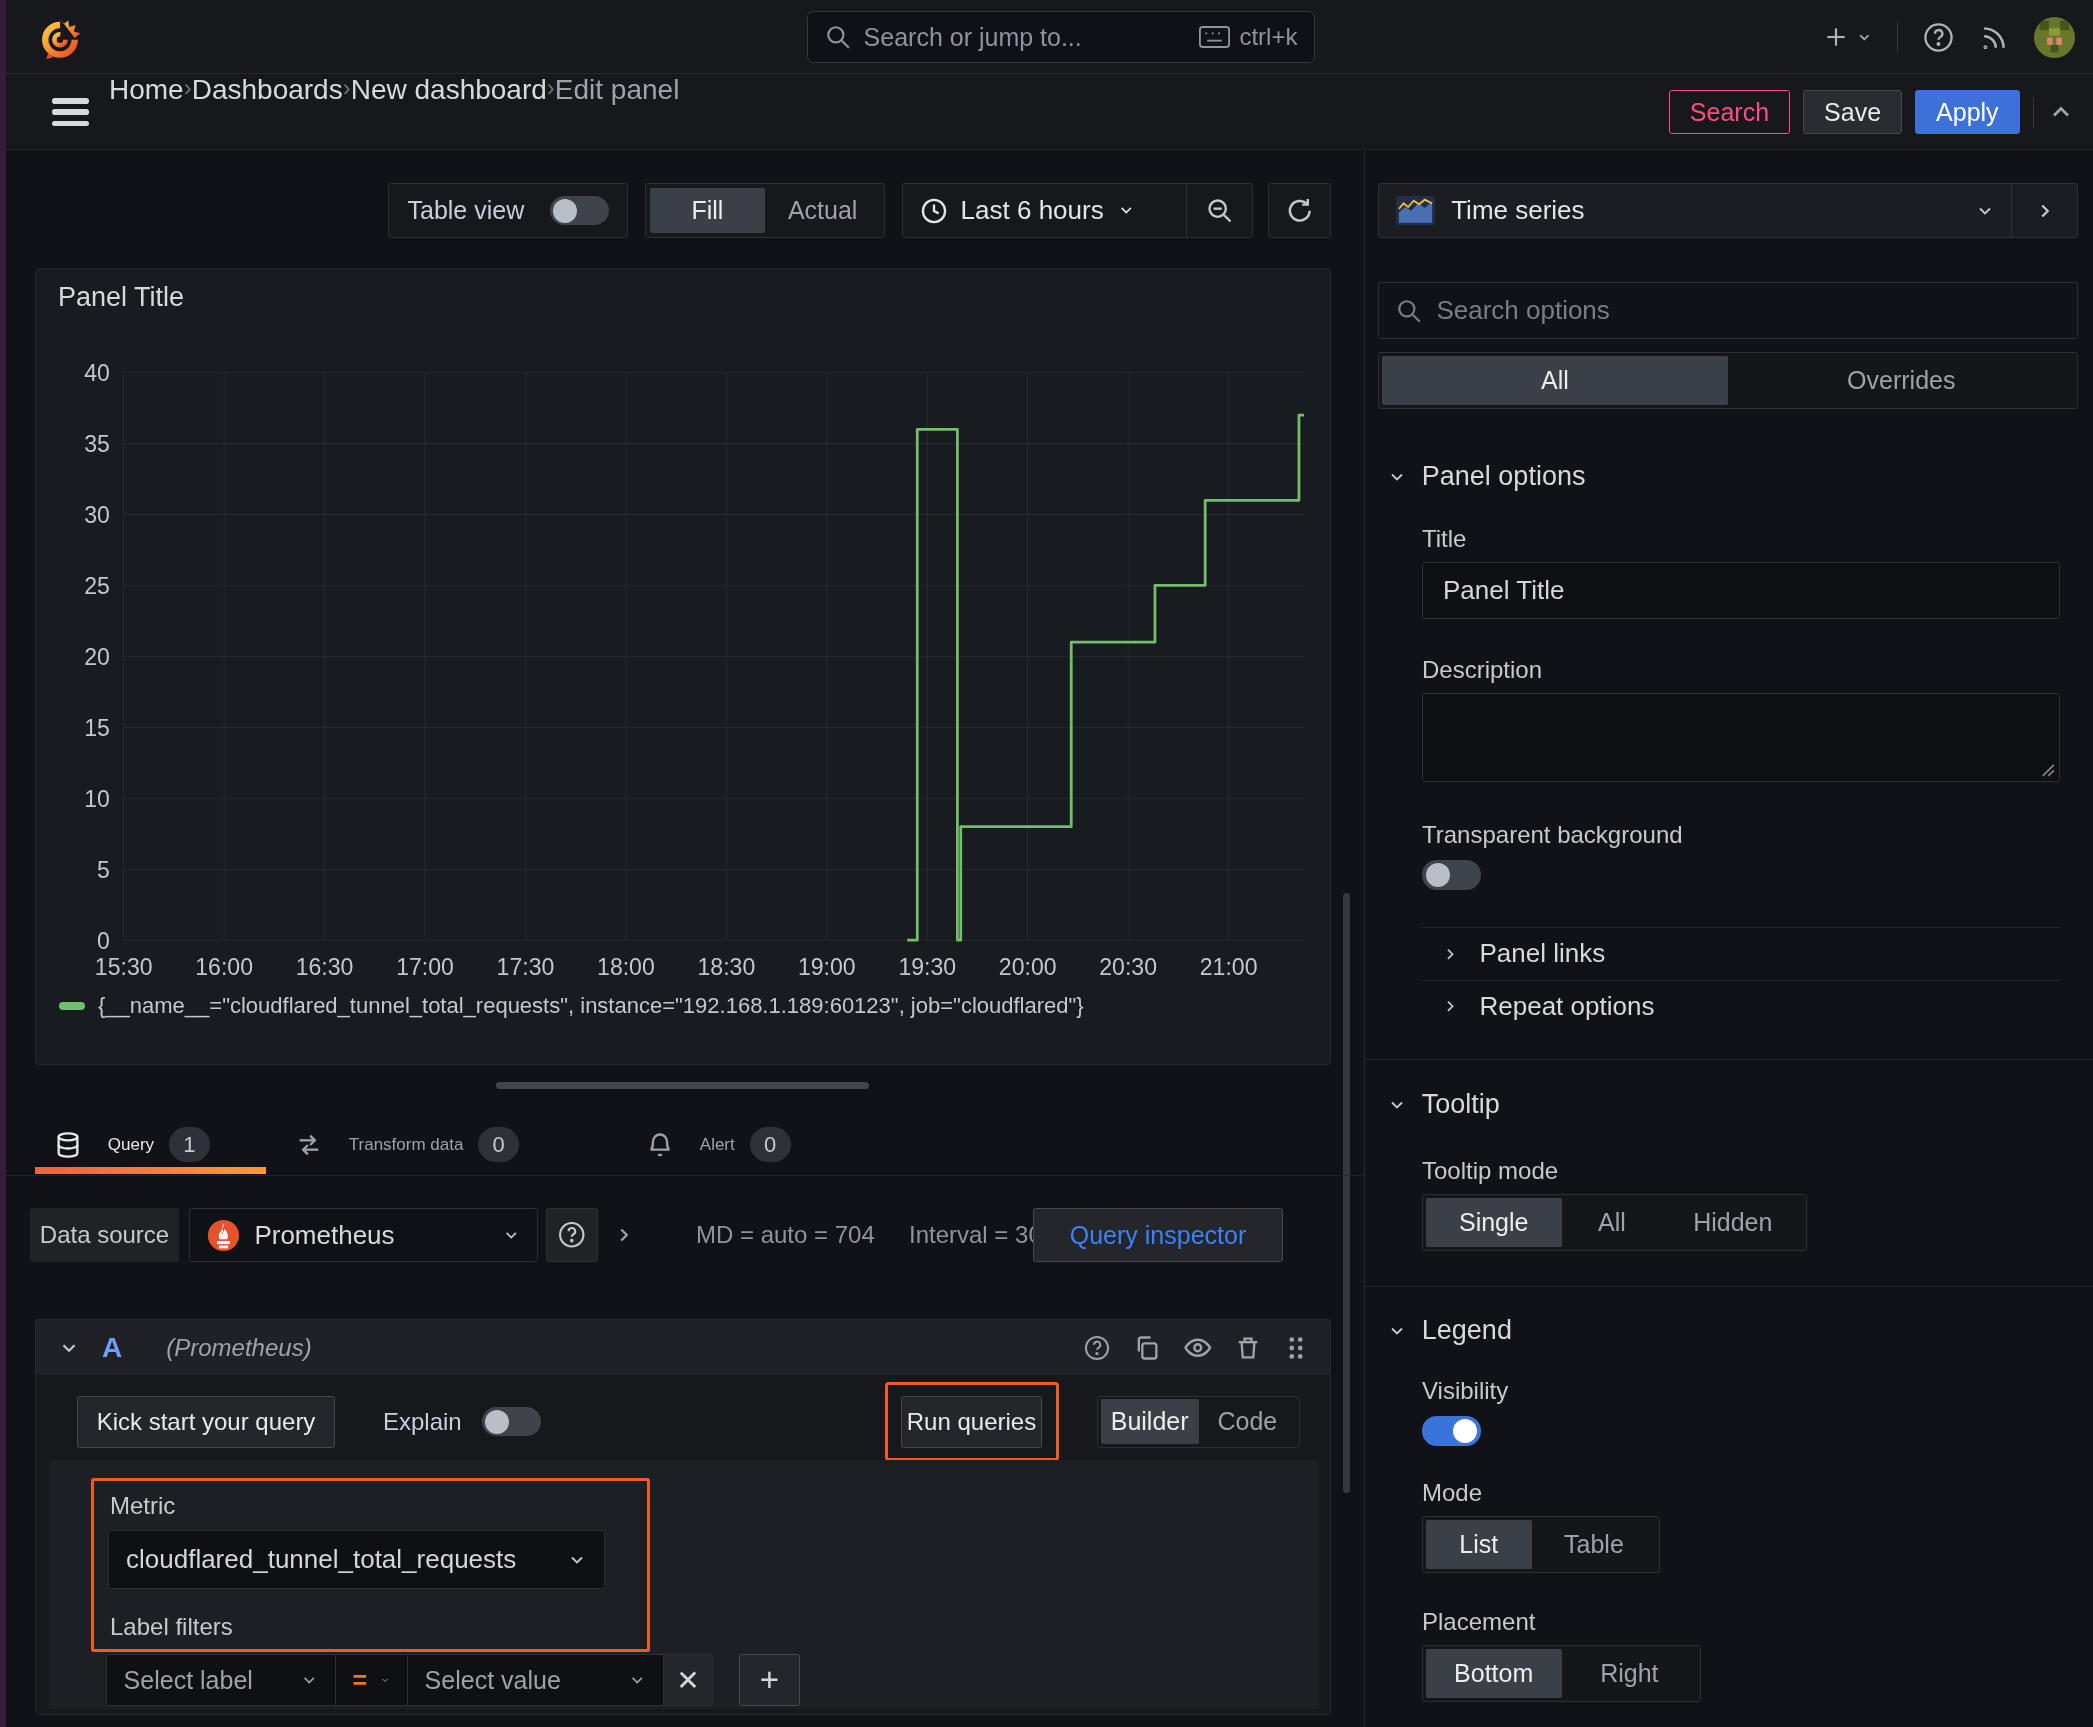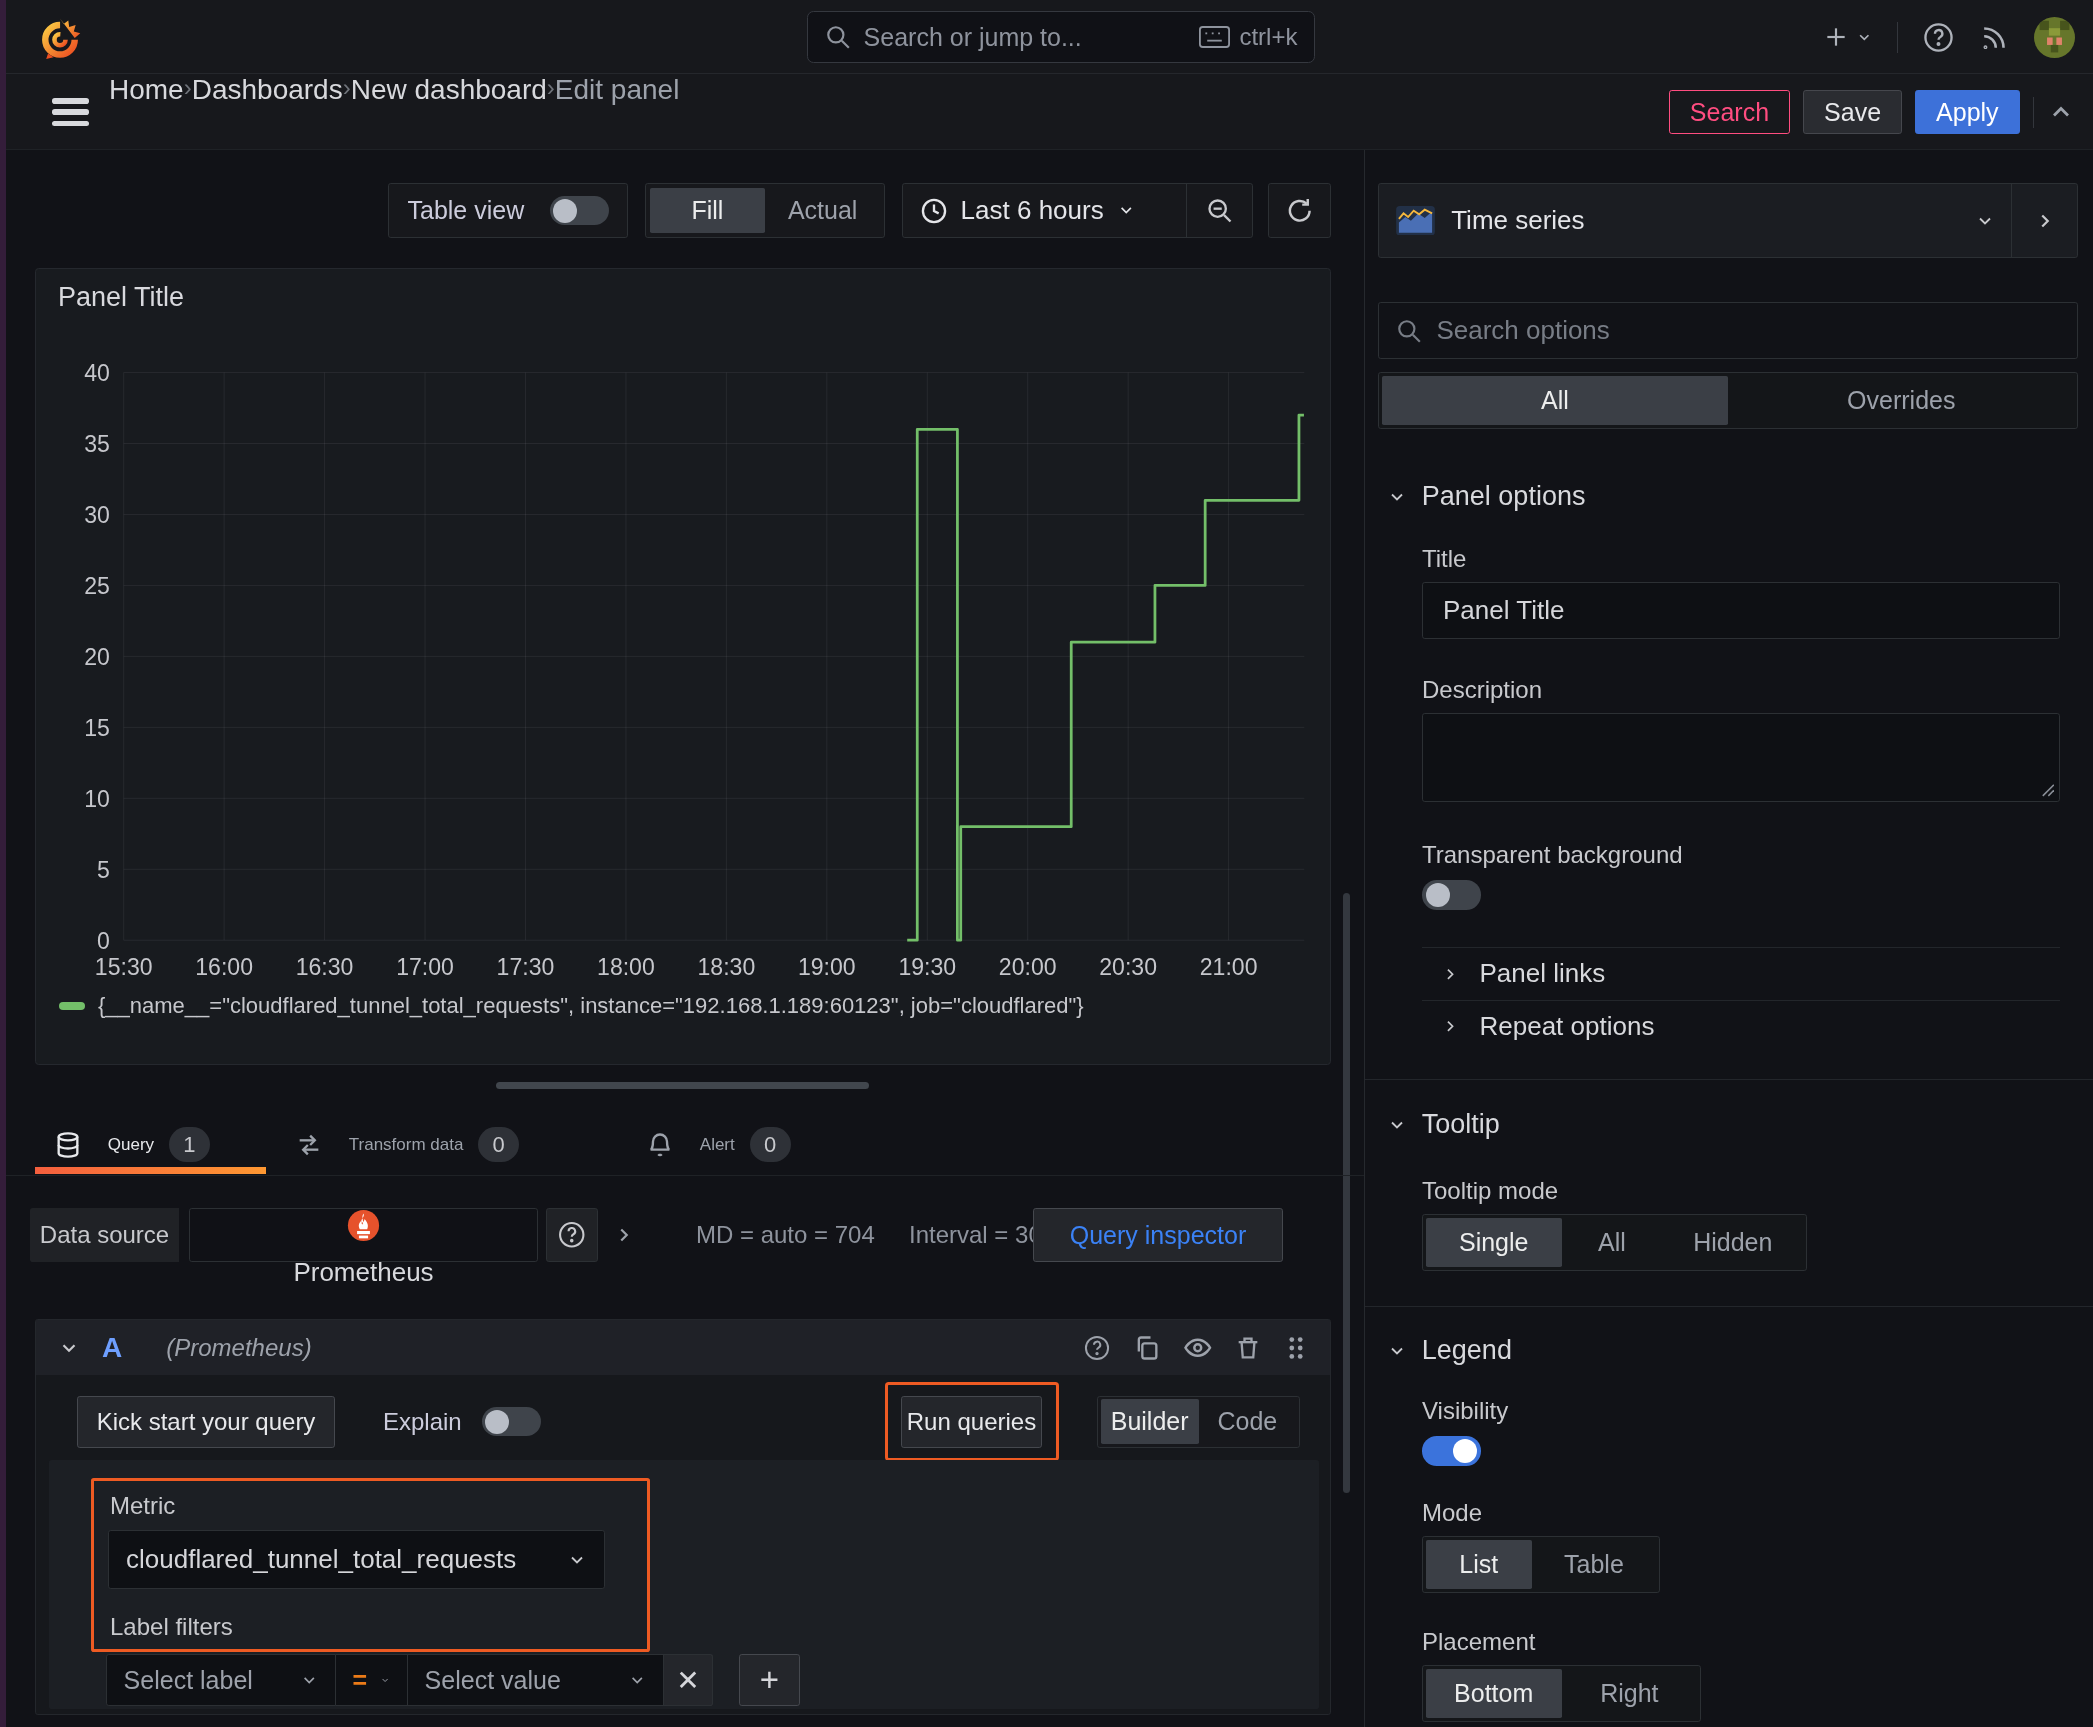--- a/index.html
+++ b/index.html
@@ -66,21 +66,21 @@
   .tab .tlabel { font-size:17px; color:#9da2ab;margin-left:11px; }
   .tab.active .tlabel { color:#e8e9ec; }
   .tab .ticon { color:#9da2ab; }
   .tab.active .ticon { color:#e8e9ec; }
   .count-badge { min-width:41px; height:35px; padding:0 11px; border-radius:18.5px; background:#2e3137; color:#c8c9cd; font-size:22px; display:flex; align-items:center; justify-content:center; }
   #tab-underline { position:absolute; left:35px; top:1167px; width:231px; height:6.5px; background:linear-gradient(90deg,#f55f3e,#ff9832); }
 
   
   #ds-row { position:absolute; left:0; top:1208px; width:1364px; height:54px; }
   #ds-chip { position:absolute; left:30px; top:0; width:149px; height:54px; background:#202226; border-radius:2.8px 0 0 2.8px; display:flex; align-items:center; justify-content:center; color:#c8c9cd; font-size:24px; }
-  #ds-select { position:absolute; left:189px; top:0; width:349px; height:54px; background:#101116; border:0.9px solid #2c3034; border-radius:2.8px; display:flex; align-items:center; gap:14.8px; padding:0 16.6px; cursor:pointer;flex-direction:column; }
+  #ds-select { position:absolute; left:189px; top:0; width:349px; height:54px; background:#101116; border:0.9px solid #2c3034; border-radius:2.8px; display:flex; align-items:center; gap:14.8px; padding:0 16.6px; cursor:pointer; }
   #ds-select .name { flex:1; color:#d8d9dd; font-size:26px; }
   #ds-help { position:absolute; left:546px; top:0; width:52px; height:54px; background:#202226; border:0.9px solid #2c3034; border-radius:2.8px; display:flex; align-items:center; justify-content:center; color:#c8c9cd; cursor:pointer; }
   #ds-expand { position:absolute; left:613px; top:0; height:54px; display:flex; align-items:center; color:#9da2ab; cursor:pointer; }
   .ds-stat { position:absolute; top:0; height:54px; display:flex; align-items:center; color:#8e939d; font-size:24px; }
   #qi-btn { position:absolute; left:1033px; top:0; width:250px; height:54px; background:#24262b; border:0.9px solid #45484e; border-radius:2.8px; display:flex; align-items:center; justify-content:center; color:#3b82f6; font-size:25px; cursor:pointer; }
 
   
   #qcard { position:absolute; left:35px; top:1319px; width:1296px; height:396px; background:#16181c; border:0.9px solid #24272c; border-radius:2.8px; }
   #qhead { position:absolute; left:0; top:0; width:100%; height:55px; background:#1f2127; display:flex; align-items:center; padding:0 22px; gap:22px; }
   #qref { color:#6e9fff; font-size:28px; font-weight:600; }
@@ -108,21 +108,21 @@
   #f-op { width:72px; border-left:none; }
   #f-op .op { color:#eb7b18; font-size:25px; font-weight:600; }
   #f-value { width:256px; border-left:none; }
   #f-remove { width:49px; height:52px; background:#24262b; border:0.9px solid #2c3034; border-left:none; border-radius:0 2.8px 2.8px 0; display:flex; align-items:center; justify-content:center; color:#d5d6da; font-size:28px; cursor:pointer; }
   #f-add { width:61px; height:52px; margin-left:26px; background:#24262b; border:0.9px solid #45484e; border-radius:2.8px; display:flex; align-items:center; justify-content:center; color:#d5d6da; font-size:33px; cursor:pointer; }
 
   
   #sidebar { position:absolute; left:1364px; top:150px; width:729px; height:1578px; background:#111217; border-left:0.9px solid #26292e; overflow:hidden; }
   .sb-wide { margin-left:13px; margin-right:14.8px; }
   .sb-field { margin-left:57px; margin-right:33px; }
-  #viz-select { margin-top:33px; height:75px; background:#1b1d22; border:0.9px solid #2c3034; border-radius:2.8px; display:flex; align-items:center; }
+  #viz-select { margin-top:33px; height:55px; background:#1b1d22; border:0.9px solid #2c3034; border-radius:2.8px; display:flex; align-items:center; }
   #viz-select .main { flex:1; display:flex; align-items:center; gap:16.6px; padding:0 16.6px; cursor:pointer; }
   #viz-select .vname { flex:1; color:#e4e5e9; font-size:26px; }
   #viz-expand { width:66px; align-self:stretch; border-left:0.9px solid #2c3034; display:flex; align-items:center; justify-content:center; color:#c8c9cd; cursor:pointer; }
   #opt-search { margin-top:44px; height:57px; border:0.9px solid #2c3034; border-radius:2.8px; display:flex; align-items:center; gap:14.8px; padding:0 16.6px; color:#787d86; }
   #opt-search input { flex:1; background:transparent; border:none; outline:none; color:#d5d6da; font-size:26px; font-family:"Liberation Sans",sans-serif; }
   #opt-search input::placeholder { color:#787d86; }
   #ao-tabs { margin-top:13px; height:57px; background:#141619; border:0.9px solid #2c3034; border-radius:2.8px; display:flex; padding:2.8px; }
   .sec-head { display:flex; align-items:center; gap:14.8px; margin-left:22px; margin-right:33px; color:#d8d9dd; font-size:27px; font-weight:500; cursor:pointer; }
   .sub-label { margin-top:33px; }
   .sb-input { margin-top:9.2px; height:57px; background:#0e1014; border:0.9px solid #2c3034; border-radius:2.8px; color:#d5d6da; font-size:26px; padding:0 20px; width:calc(100% - 90px); font-family:"Liberation Sans",sans-serif; outline:none; display:block; }

